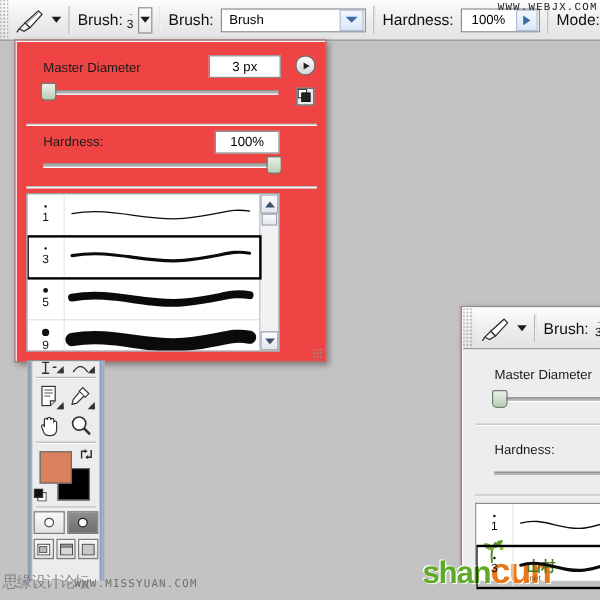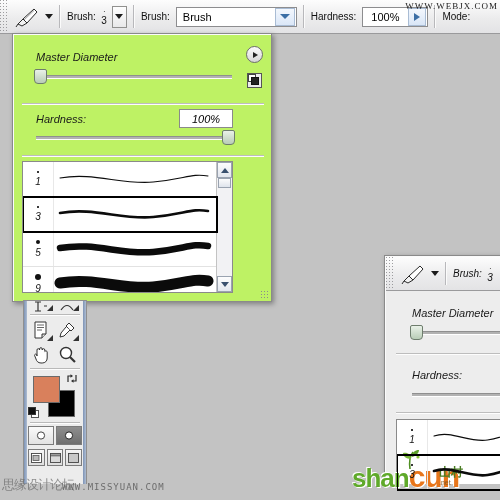--- a/index.html
+++ b/index.html
@@ -17,43 +17,43 @@
     border-bottom:1px solid #9a9a9c;
     display:flex;align-items:center;
   }
   .grip{width:9px;height:33px;
     background-image:radial-gradient(#8d8d90 0.5px,transparent 0.6px);
     background-size:3px 3px;background-position:2px 5px;opacity:.85;}
   .obsep{width:1px;height:23px;background:#b8b8bb;border-right:1px solid #fbfbfb;margin:0 6px;}
   .tool-preview{display:flex;align-items:center;gap:4px;padding-left:6px;}
   .brush-glyph{width:26px;height:22px;}
   .caret-dn{width:0;height:0;border-left:4px solid transparent;border-right:4px solid transparent;border-top:5px solid #1b1b1b;}
-  .ob-label{font-size:10px;color:#101010;white-space:nowrap;}
+  .ob-label{font-size:13px;color:#101010;white-space:nowrap;}
   .brushnum{display:flex;flex-direction:column;align-items:center;justify-content:center;
     width:16px;height:28px;font-size:10px;line-height:1;color:#111;}
   .brushnum .dotline{font-size:8px;letter-spacing:-1px;color:#333;}
   .spinbox{width:13px;height:20px;background:linear-gradient(#fefefe,#e9e9ea);
     border:1px solid #91918f;display:flex;align-items:center;justify-content:center;}
   .combo{display:flex;align-items:center;height:18px;border:1px solid #8d8d8f;background:#fff;}
   .combo .val{padding:0 6px;min-width:86px;font-size:11px;line-height:16px;}
   .combo .arrowbtn{width:18px;height:16px;margin:1px 1px 1px 0;
     background:linear-gradient(#f3f7fd,#dbe7f8);border:1px solid #a9bcd4;
     display:flex;align-items:center;justify-content:center;}
   .chev{width:0;height:0;border-left:5px solid transparent;border-right:5px solid transparent;border-top:5px solid #3b6ea5;}
   .numbox{display:flex;align-items:center;height:18px;border:1px solid #8d8d8f;background:#fff;}
   .numbox .val{padding:0 5px;min-width:34px;text-align:center;font-size:11px;line-height:16px;}
   .numbox .arrowbtn{width:16px;height:16px;margin:1px;
     background:linear-gradient(#f3f7fd,#d9e6f7);border:1px solid #a9bcd4;
     display:flex;align-items:center;justify-content:center;}
   .tri-r{width:0;height:0;border-top:4px solid transparent;border-bottom:4px solid transparent;border-left:6px solid #3b6ea5;}
 
   
   .brush-panel{
-    position:absolute;background:#bef264;
-    border:1px solid #8a8a8a;box-shadow:2px 2px 5px rgba(0,0,0,.35);font-style:italic;
+    position:absolute;background:#ef4444;
+    border:1px solid #8a8a8a;box-shadow:2px 2px 5px rgba(0,0,0,.35);
   }
   #brush-panel-main{left:12px;top:33px;width:258px;height:267px;}
   #brush-panel-clone{left:384px;top:255px;width:130px;height:245px;}
   .bp-inner{position:absolute;left:0;top:0;right:0;bottom:0;
     border-top:1px solid #fbfbfb;border-left:1px solid #fbfbfb;}
   .bp-row{position:absolute;font-size:11px;color:#1a1a1a;}
   .field{position:absolute;height:17px;border:1px solid #8a8a8a;background:#fff;
     display:flex;align-items:center;justify-content:center;font-size:11px;}
   .slider-track{position:absolute;height:2px;background:#b2b2b2;
     border-top:1px solid #8f8f8f;border-bottom:1px solid #fff;}
@@ -111,21 +111,21 @@
   .qm.b{background:linear-gradient(#8e8e8e,#6f6f6f);}
   .sm-row{display:flex;justify-content:center;gap:2px;}
   .sm{width:17px;height:15px;border:1px solid #7b7b7b;background:linear-gradient(#f6f6f6,#dedede);
       display:flex;align-items:center;justify-content:center;}
 
   
   .wm{position:absolute;pointer-events:none;}
   #wm-webjx{right:2px;top:1px;text-align:center;}
   #wm-webjx .cn{font-size:15px;color:#111;font-weight:bold;letter-spacing:1px;
      text-shadow:0 0 1px #fff;}
-  #wm-webjx .en{font-size:9px;color:#222;letter-spacing:1px;font-family:Liberation Serif, serif;}
+  #wm-webjx .en{font-size:9px;color:#222;letter-spacing:1px;font-family:Liberation Mono, monospace;}
   #wm-missyuan{left:62px;bottom:8px;font-size:9px;color:#6c6c6c;letter-spacing:1px;
      font-family:"DejaVu Sans Mono",monospace;}
   #wm-cn-bl{left:2px;bottom:6px;font-size:13px;color:#6e6e6e;opacity:.75;letter-spacing:-1px;}
   #wm-shancun{left:352px;bottom:6px;}
   #wm-shancun .s1{font-size:26px;font-weight:bold;color:#5fa92a;
      text-shadow:1px 1px 0 #fff,-1px -1px 0 #fff;letter-spacing:-1px;}
   #wm-shancun .s2{font-size:30px;font-weight:bold;color:#e8761b;
      text-shadow:1px 1px 0 #fff,-1px -1px 0 #fff;letter-spacing:-1px;}
   #wm-shancun .s3{font-size:12px;font-weight:bold;color:#4a7d23;}
   #wm-shancun .s4{font-size:7px;color:#8a5a20;letter-spacing:0px;}
@@ -187,20 +187,21 @@
   </div>
 
   <div class="obsep"></div>
 
   <span class="ob-label">Mode:</span>
 </div>
 
 <div class="brush-panel" id="brush-panel-main">
   <div class="bp-inner">
     <span class="bp-row" style="left:22px;top:16px;">Master Diameter</span>
+    <span class="field" style="left:160px;top:11px;width:58px;">3 px</span>
     <span class="circbtn" style="left:232px;top:11px;">
         <i class="tri"></i>
       </span>
     <span class="newbtn" style="left:233px;top:38px;">
       <svg width="11" height="11" viewBox="0 0 11 11">
         <rect x="0.5" y="0.5" width="7" height="7" fill="#fff" stroke="#444" stroke-width="1"></rect>
         <rect x="3.5" y="3.5" width="7" height="7" fill="#222" stroke="#111" stroke-width="1"></rect>
       </svg>
     </span>
 

